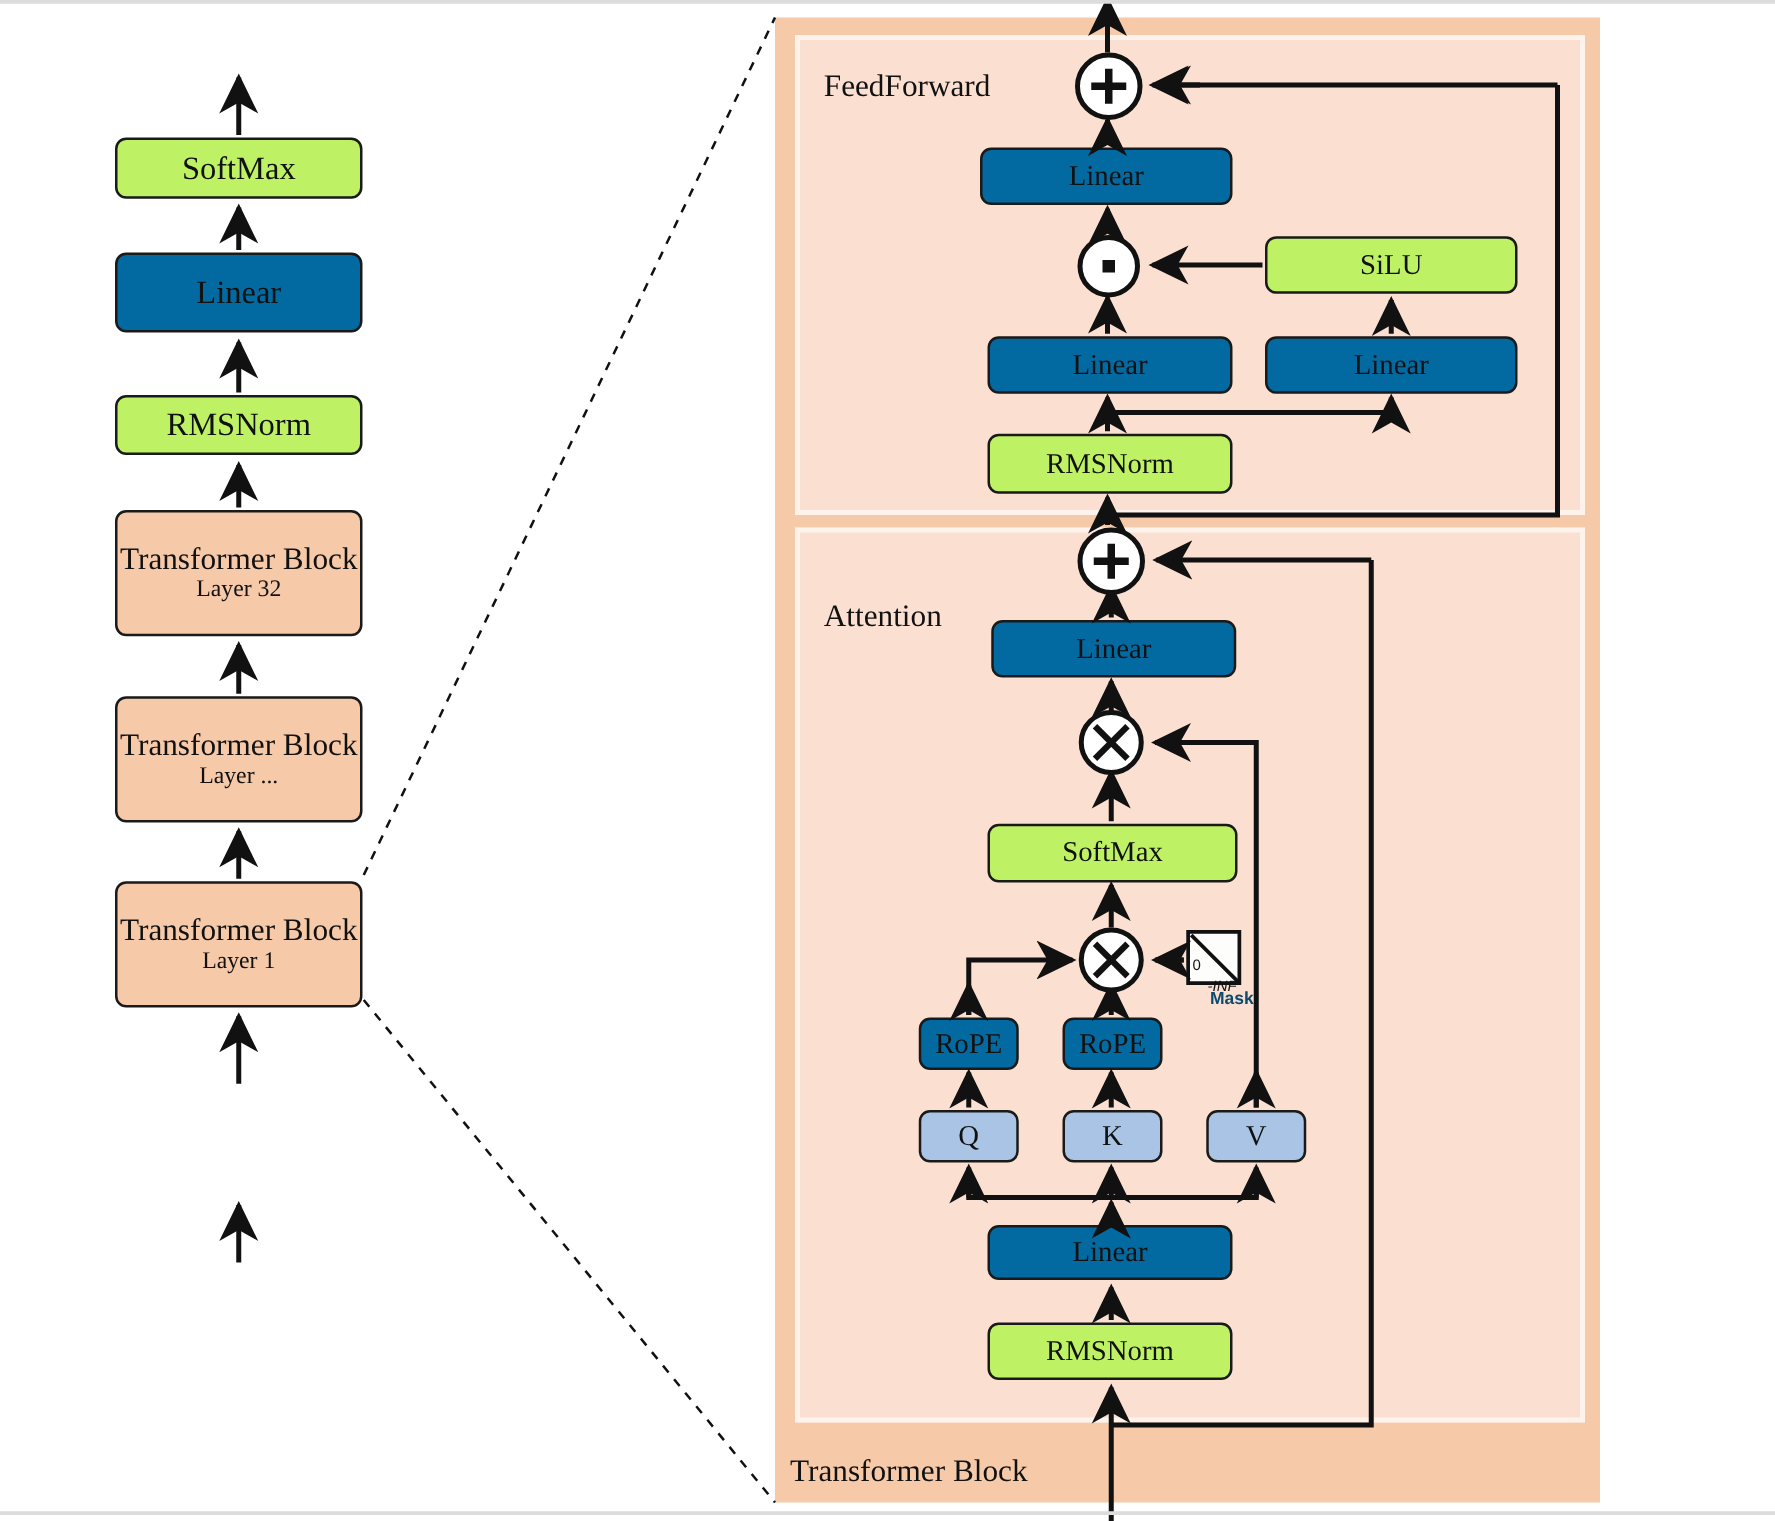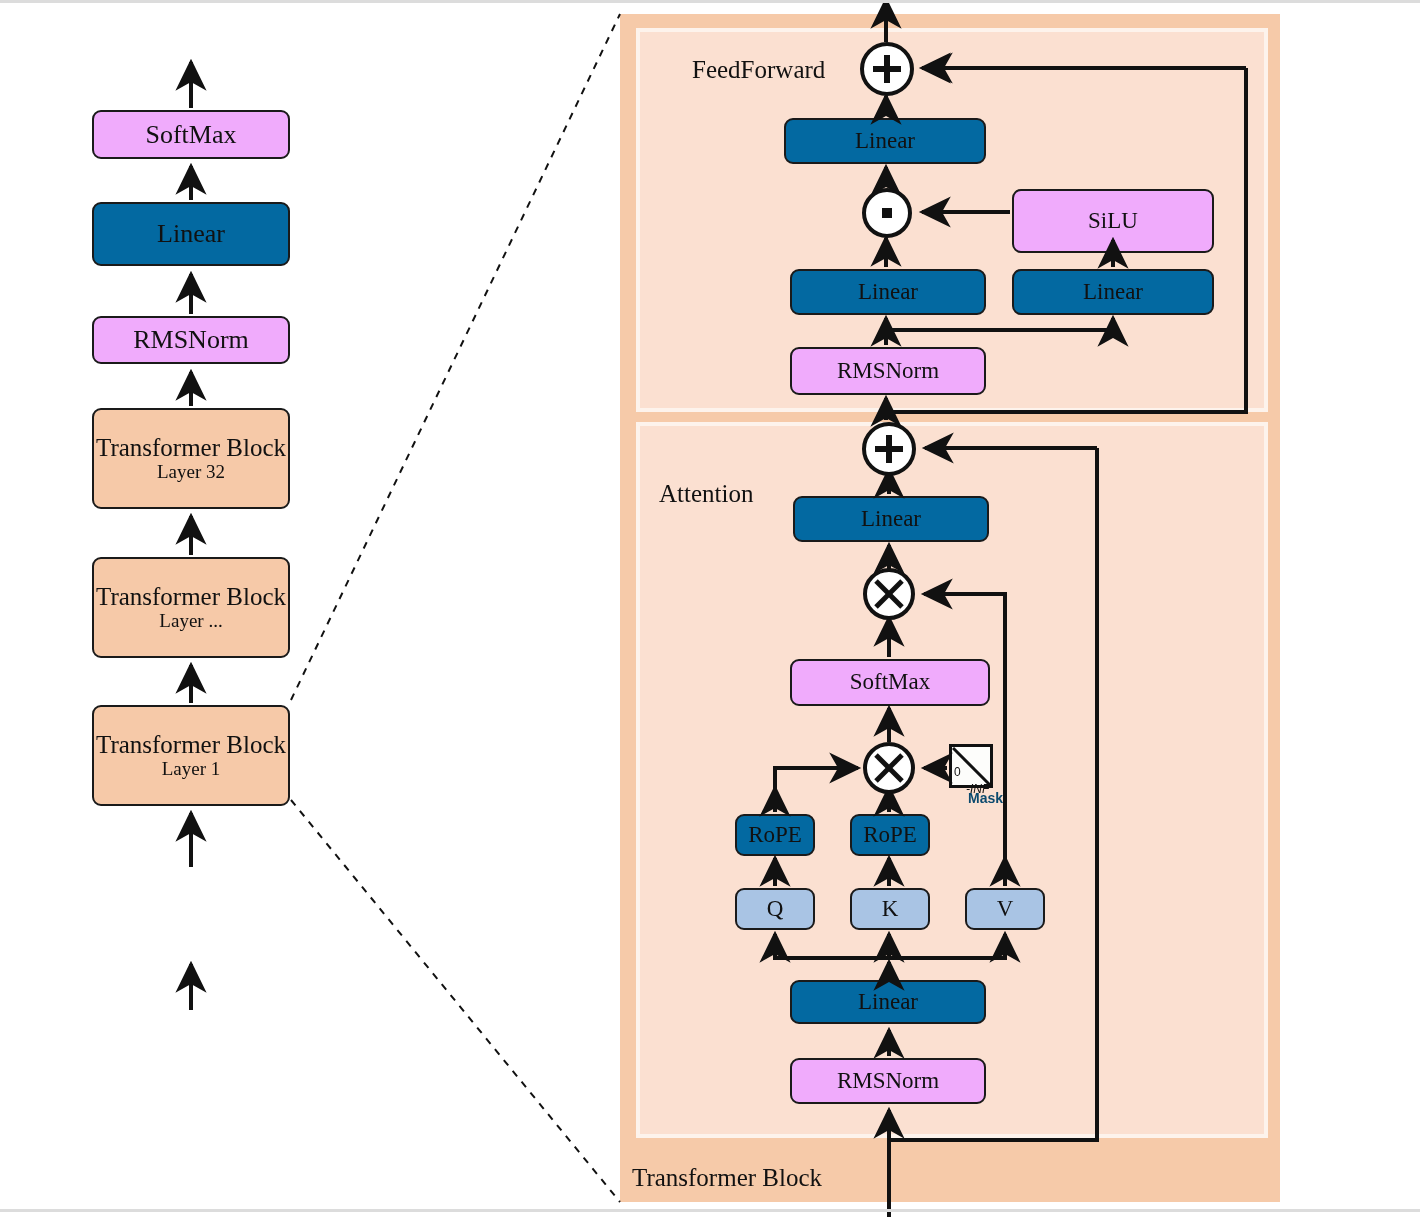--- a/index.html
+++ b/index.html
@@ -5,21 +5,21 @@
   html,body{margin:0;padding:0;background:#ffffff;}
   body{width:1420px;height:1217px;position:relative;overflow:hidden;
        font-family:"Liberation Serif","DejaVu Serif",serif;color:#111;}
   #root{position:absolute;left:0;top:0;width:1420px;height:1217px;}
   svg.layer{position:absolute;left:0;top:0;width:1420px;height:1217px;pointer-events:none;}
   .node{position:absolute;box-sizing:border-box;border:2.5px solid #1a1a1a;
         border-radius:9px;display:flex;flex-direction:column;align-items:center;
         justify-content:center;text-align:center;line-height:1.05;}
   .blue{background:#0369a1;}
   .blue2{background:#a9c4e4;}
-  .green{background:#f0abfc;}
+  .green{background:#bef264;}
   .orange{background:#f6c9a8;}
   .t-main{font-size:25px;}
   .t-big{font-size:26px;}
   .t-sub{font-size:19px;margin-top:1px;}
   .t-small{font-size:23px;}
   .panel-outer{position:absolute;background:#f6caa9;box-sizing:border-box;}
   .panel-inner{position:absolute;background:#fbe0d1;box-sizing:border-box;
                border:4px solid #fdf3ec;}
   .panel-label{position:absolute;font-size:25px;color:#111;}
   .block-label{position:absolute;font-size:25px;color:#111;}
@@ -65,31 +65,31 @@
     <span class="t-sub">Layer 1</span>
   </div>
 
 
   <div class="panel-outer" style="left:620px;top:14px;width:660px;height:1188px;"></div>
 
   <div class="panel-inner" style="left:636px;top:28px;width:632px;height:384px;"></div>
 
   <div class="panel-inner" style="left:636px;top:422px;width:632px;height:716px;"></div>
 
-  <div class="panel-label" style="left:692px;top:56px;text-align:right;">FeedForward</div>
+  <div class="panel-label" style="left:659px;top:56px;text-align:right;">FeedForward</div>
 
   <div class="panel-label" style="left:659px;top:457px;margin-top:23px;">Attention</div>
 
   <div class="block-label" style="left:632px;top:1164px;">Transformer Block</div>
 
   <div class="node blue" style="left:784px;top:118px;width:202px;height:46px;">
     <span class="t-small">Linear</span>
   </div>
 
-  <div class="node green" style="left:1012px;top:189px;width:202px;height:64px;">
+  <div class="node green" style="left:1012px;top:189px;width:202px;height:46px;">
     <span class="t-small">SiLU</span>
   </div>
 
   <div class="node blue" style="left:790px;top:269px;width:196px;height:46px;">
     <span class="t-small">Linear</span>
   </div>
 
   <div class="node blue" style="left:1012px;top:269px;width:202px;height:46px;">
     <span class="t-small">Linear</span>
   </div>

